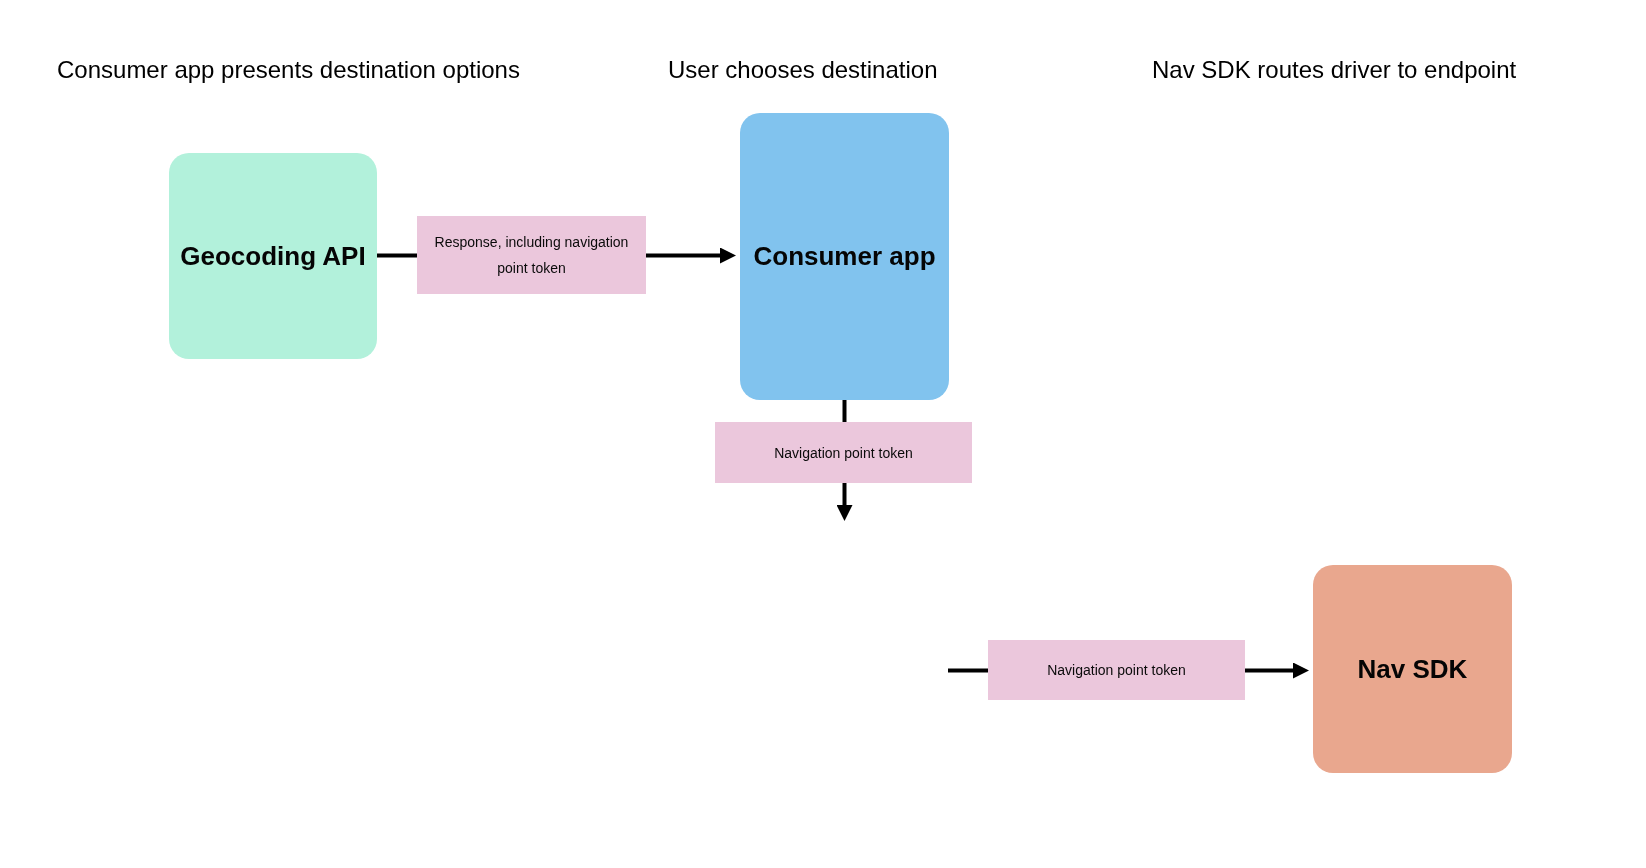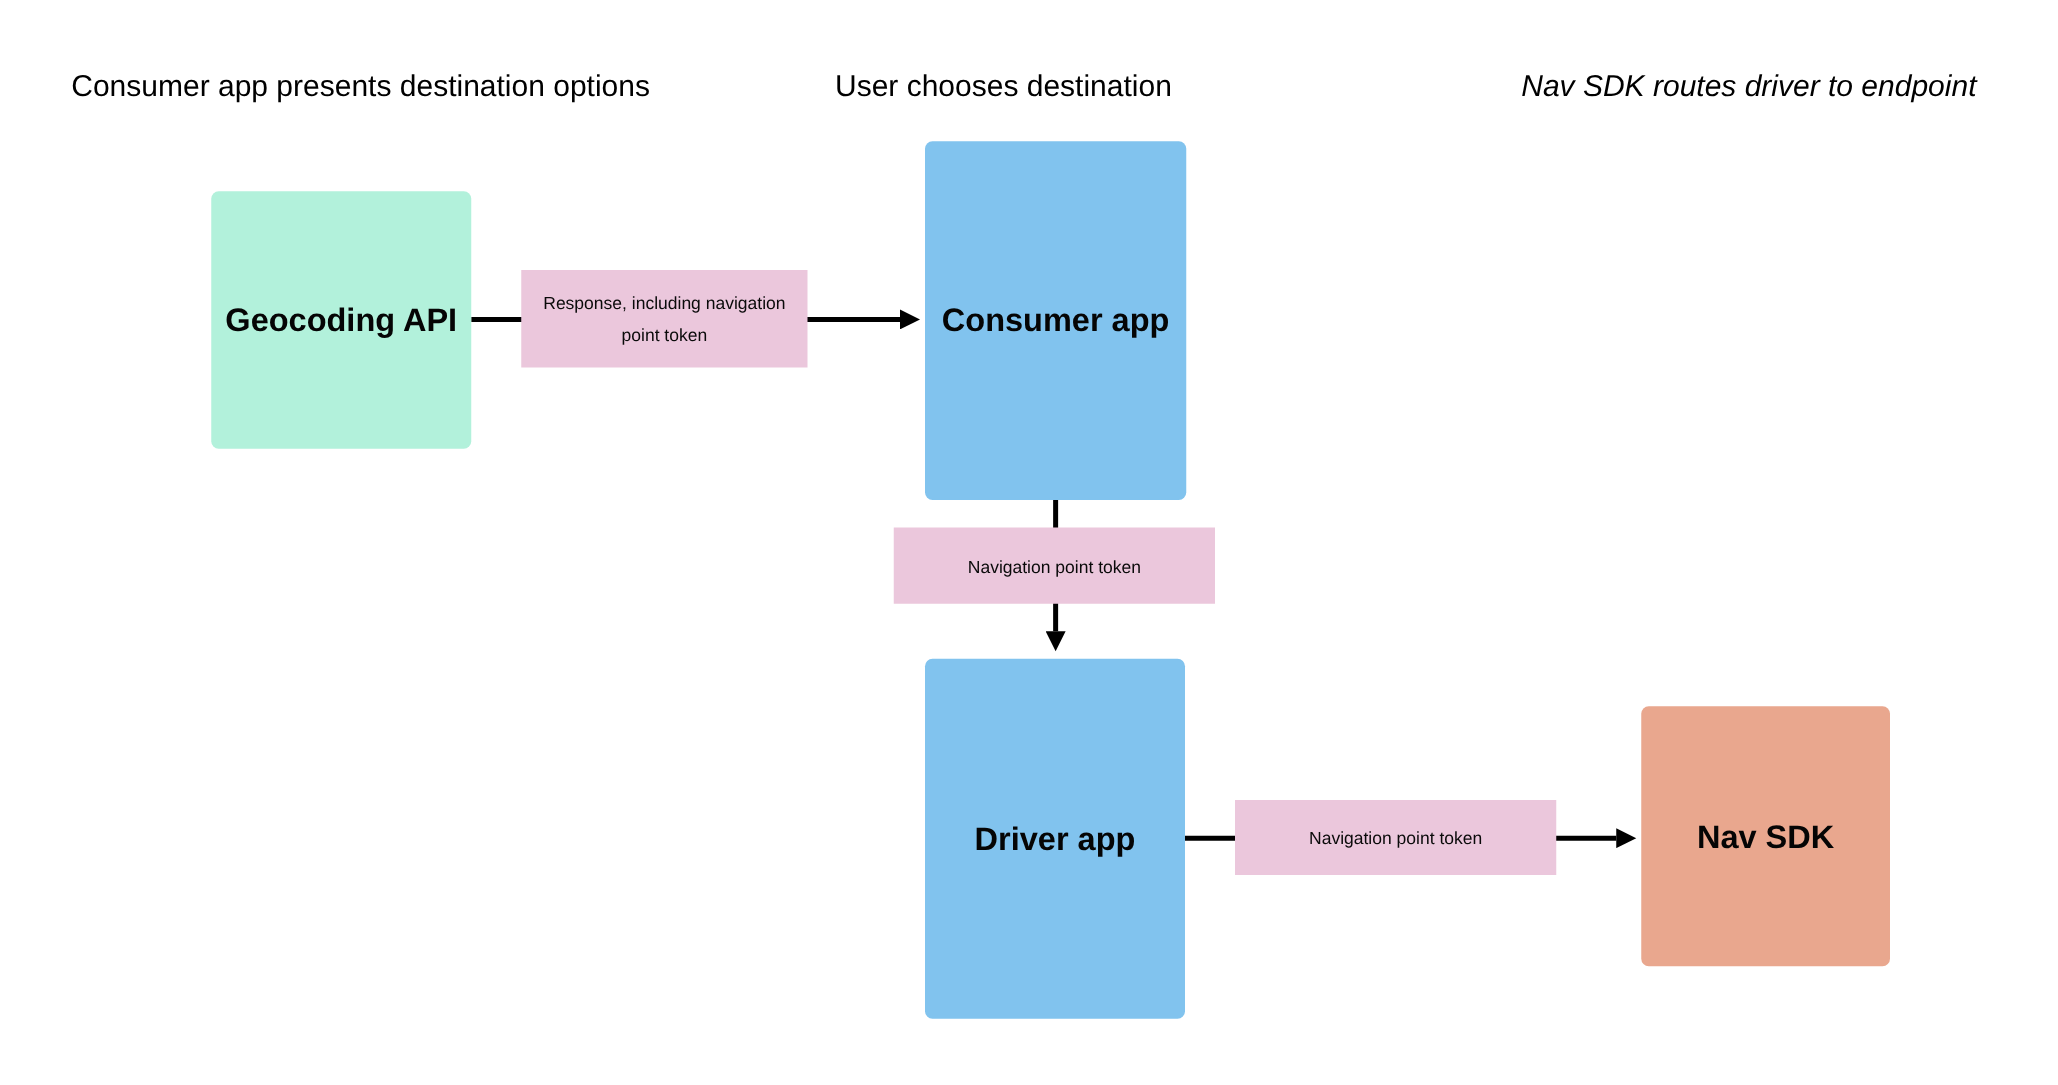--- a/index.html
+++ b/index.html
@@ -19,33 +19,33 @@
   .col-header {
     position: absolute;
     top: 56px;
     font-size: 24px;
     font-weight: 400;
     color: #000000;
     white-space: nowrap;
   }
   #col-header-1 { left: 57px; }
   #col-header-2 { left: 668px; }
-  #col-header-3 { left: 1217px; font-style: italic; }
+  #col-header-3 { left: 1152px; }
 
   svg.edges {
     position: absolute;
     left: 0;
     top: 0;
     width: 1646px;
     height: 868px;
   }
 
   .node {
     position: absolute;
-    border-radius: 6px;
+    border-radius: 20px;
     display: flex;
     align-items: center;
     justify-content: center;
     text-align: center;
     font-size: 26px;
     font-weight: 700;
     color: #050505;
   }
   #node-geocoding { left: 169px; top: 153px; width: 208px; height: 206px; background: #b2f1db; }
   #node-consumer  { left: 740px; top: 113px; width: 209px; height: 287px; background: #81c3ee; text-align: right; }
@@ -99,20 +99,17 @@
   <div class="edge-label" id="edge-label-token2" style="background-color: rgb(235, 199, 220);">
     <span>Navigation point token</span>
   </div>
 
   <div class="node" id="node-geocoding" style="background-color: rgb(178, 241, 219);">
     <span>Geocoding API</span>
   </div>
   <div class="node" id="node-consumer" style="background-color: rgb(129, 195, 238);">
     <span>Consumer app</span>
   </div>
-  <div class="node" id="node-driver" style="background-color: rgb(129, 195, 238);">
-    <span>Driver app</span>
-  </div>
   <div class="node" id="node-navsdk" style="background-color: rgb(233, 167, 142);">
     <span>Nav SDK</span>
   </div>
 
 </div>
 
 </body></html>

